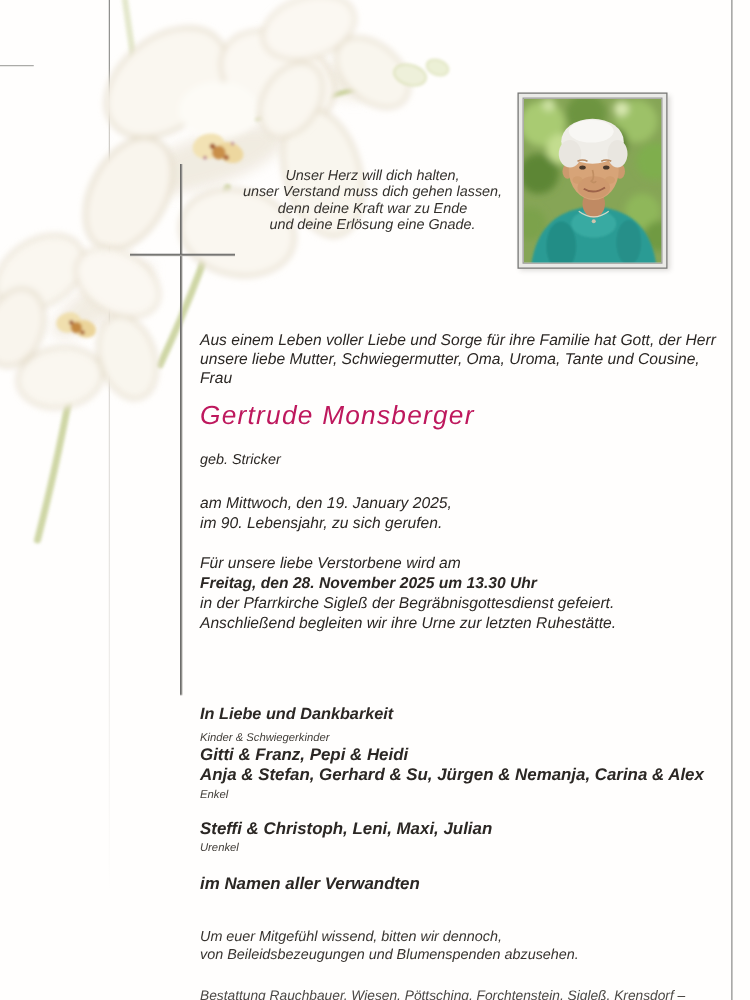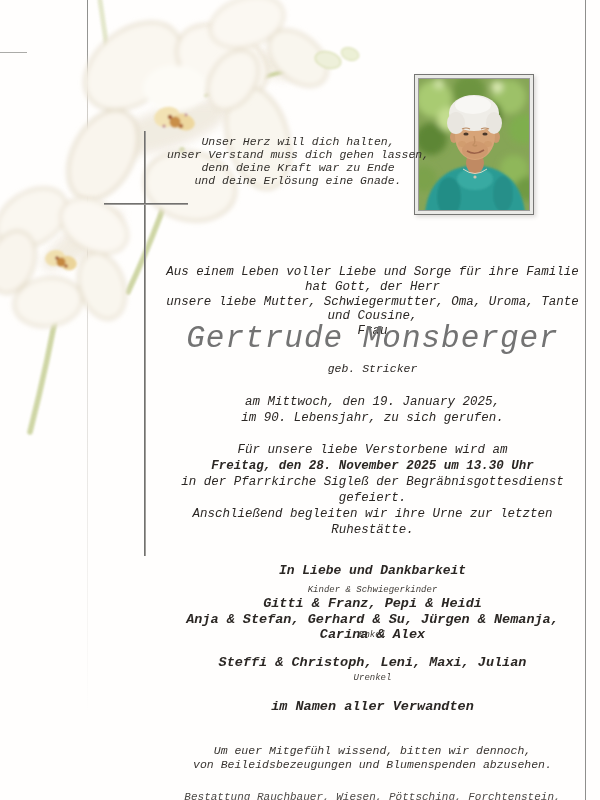--- a/index.html
+++ b/index.html
@@ -1,37 +1,37 @@
 <!DOCTYPE html>
 <html><head>
 <meta charset="utf-8">
 <style>
   html,body{margin:0;padding:0;background:#ffffff;}
   .page{position:relative;width:600px;height:800px;background:#fffefd;overflow:hidden;
-        font-family:Liberation Mono, monospace;color:#2b2724;}
+        font-family:Liberation Sans, sans-serif;color:#2b2724;}
   .abs{position:absolute;}
 
   
   .fold-line{left:87px;top:0;width:1px;height:715px;
     background:linear-gradient(to bottom,#8d8d8b 0px,#9a9a97 55px,#cfccc7 90px,rgba(207,204,199,.55) 420px,rgba(207,204,199,0) 715px);}
   .fold-tick{left:0;top:52px;width:27px;height:1px;background:#ababa8;}
   .right-edge{left:585px;top:0;width:1px;height:800px;background:#8f8f8d;}
 
   
   .cross-v{left:144px;top:131px;width:2px;height:425px;
     background:linear-gradient(to right,#5c5c5a,#b5b3af);}
   .cross-h{left:104px;top:203px;width:84px;height:2px;
     background:linear-gradient(to bottom,#5c5c5a,#b5b3af);}
 
   
-  .tblock{left:160px;width:425px;text-align:center;font-style:italic;}
+  .tblock{left:160px;width:425px;font-style:italic;}
   .poem{left:128px;width:340px;top:135px;text-align:center;font-style:italic;
         font-size:11.5px;line-height:13px;color:#33302c;}
   .intro{top:265px;font-size:12.5px;line-height:14.8px;}
-  .name{top:321px;font-size:31px;letter-spacing:1px;color:#737373;}
+  .name{top:321px;font-size:21px;letter-spacing:1px;color:#be185d;}
   .maiden{top:362px;font-size:11.5px;}
   .death{top:395px;font-size:12.5px;line-height:15.5px;}
   .service{top:442px;font-size:12.5px;line-height:16px;}
   .bold{font-weight:bold;}
   .gratitude{top:534px;font-size:13px;font-weight:bold;margin-top:29px;}
   .m-names{font-size:13.5px;font-weight:bold;}
   .m-rel{font-size:9px;color:#413d38;}
   .row1n{top:596px;} .row1r{top:585px;}
   .row2n{top:612px;} .row2r{top:630px;}
   .row3n{top:655px;} .row3r{top:673px;}

